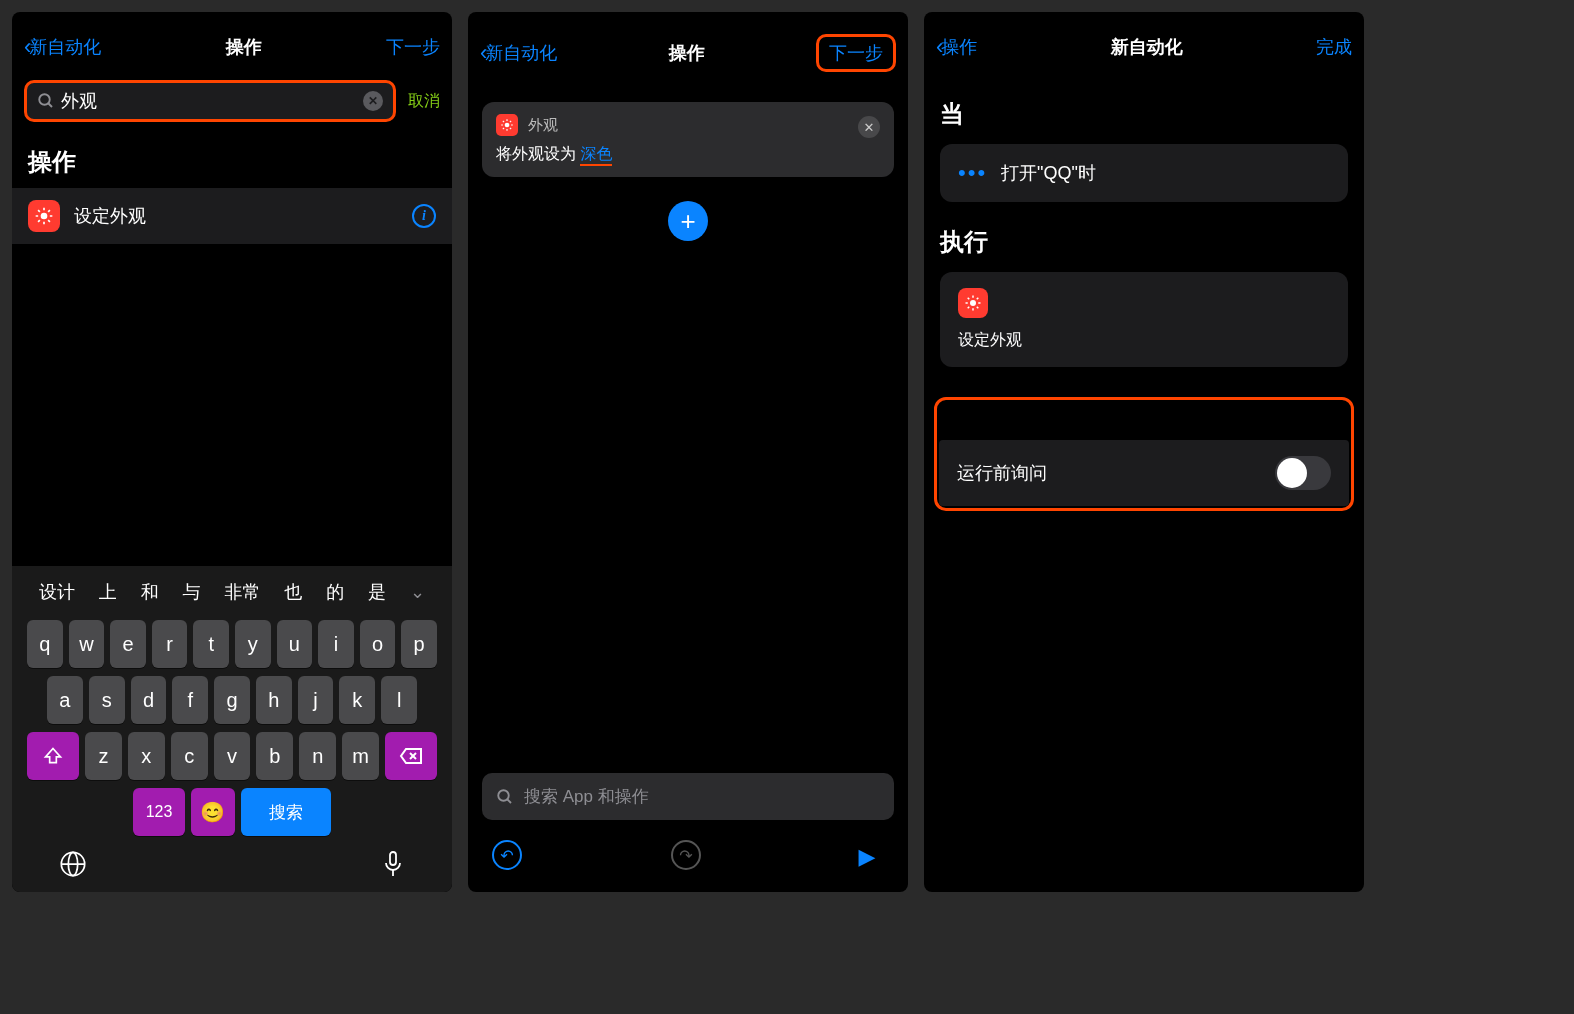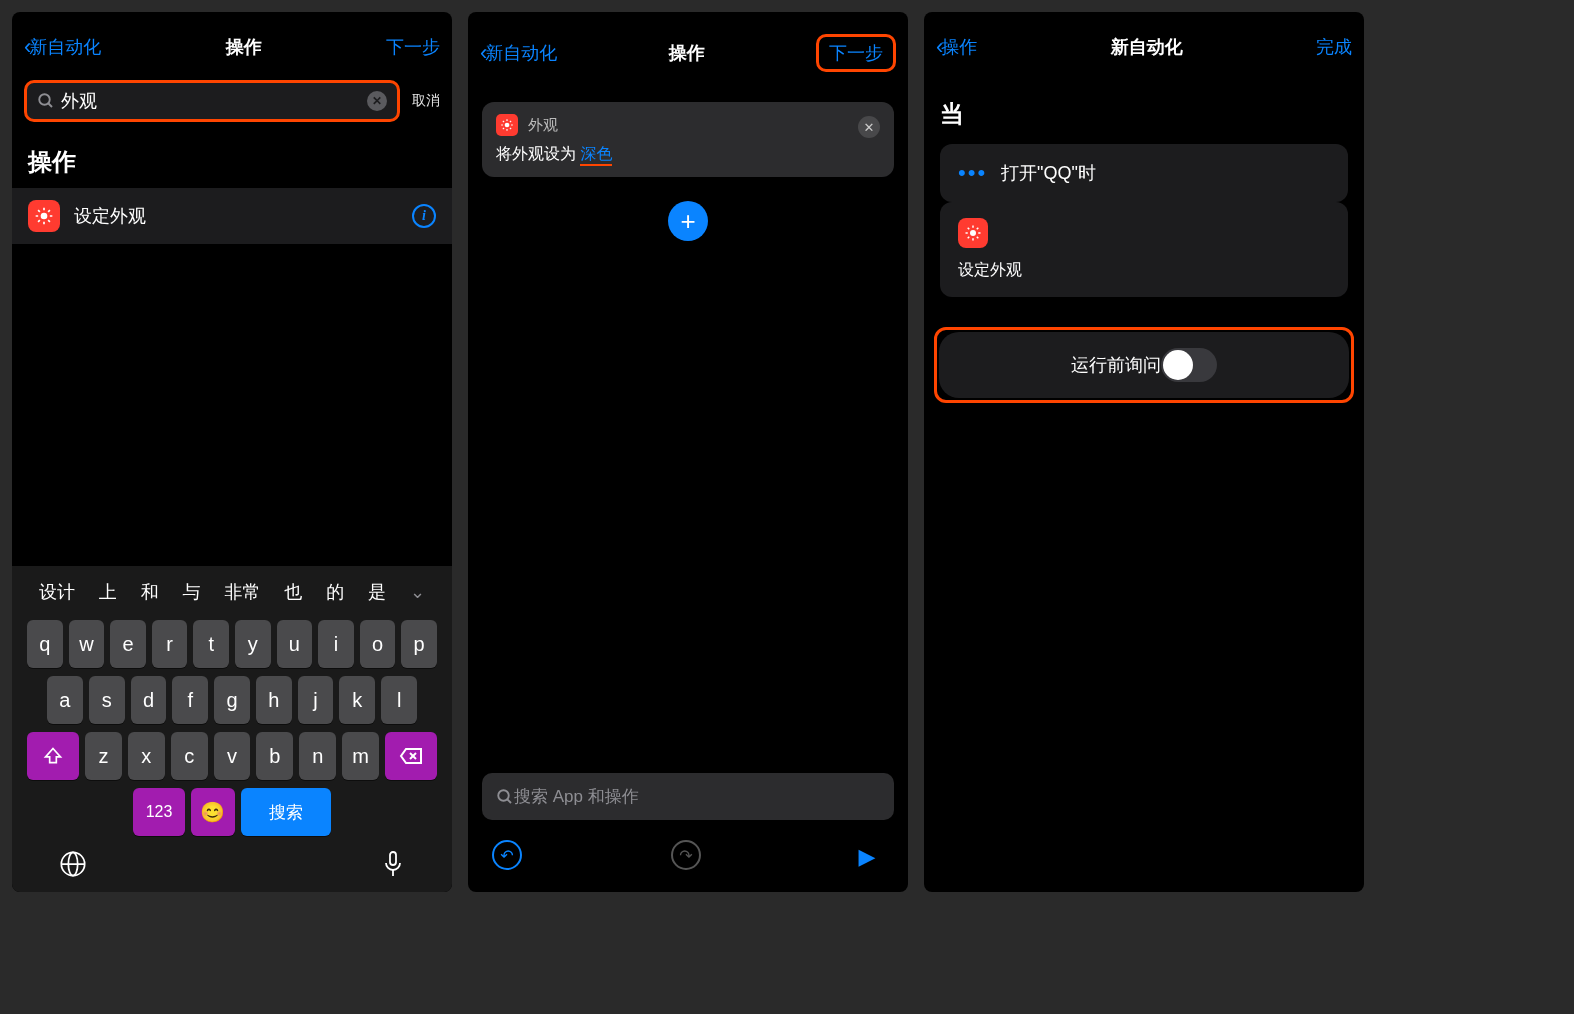--- a/index.html
+++ b/index.html
@@ -50,21 +50,21 @@
   padding: 8px 10px;
   height: 42px;
 }
 .search-field .mag { color: #8e8e93; margin-right: 6px; }
 .search-field .val { color: #fff; font-size: 18px; flex: 1; }
 .search-field .clear {
   width: 20px; height: 20px; background: #5a5a5e; border-radius: 50%;
   display: flex; align-items: center; justify-content: center;
   color: #1c1c1e; font-size: 12px; font-weight: bold;
 }
-.cancel-btn { color: #e5e5e5; font-size: 14px; }
+.cancel-btn { color: #84cc16; font-size: 16px; }
 .section-title { font-size: 24px; font-weight: 700; padding: 14px 16px 10px; }
 .action-row {
   background: #1c1c1e;
   display: flex; align-items: center;
   padding: 12px 16px;
   gap: 14px;
   margin: 0;
 }
 .action-icon {
   width: 32px; height: 32px; background: #ff3b30; border-radius: 8px;
@@ -122,21 +122,21 @@
 .card-body { font-size: 16px; }
 .card-body .param { color: #0a84ff; border-bottom: 2px solid #ff4500; padding-bottom: 2px; }
 .add-btn {
   width: 40px; height: 40px; background: #0a84ff; border-radius: 50%;
   display:flex; align-items:center; justify-content:center;
   color:#fff; font-size:26px; font-weight: 300;
   margin: 24px auto 0;
 }
 .search-bar2 {
   margin: 8px 14px 10px; background: #2c2c2e; border-radius: 10px;
-  display:flex; align-items:center; padding: 12px 14px; gap:0;
+  display:flex; align-items:center; padding: 12px 14px; gap:10px;
   color:#8e8e93; font-size: 17px;
 }
 .toolbar {
   display:flex; justify-content: space-between; padding: 10px 24px 18px;
 }
 .tb-btn {
   width:34px; height:34px; display:flex; align-items:center; justify-content:center;
   font-size: 20px;
 }
 .tb-undo { color:#0a84ff; border:2px solid #0a84ff; border-radius:50%; width:30px; height:30px; font-size:16px; }
@@ -148,23 +148,24 @@
 .s3-card {
   background: #1c1c1e; border-radius: 12px; padding: 16px 18px;
   display:flex; align-items:center; gap:14px; font-size:18px;
 }
 .dots { color:#0a84ff; font-size:22px; letter-spacing:2px; }
 .s3-action-card {
   background: #1c1c1e; border-radius: 12px; padding: 16px 18px;
   display:flex; flex-direction:column; gap:12px;
 }
 .toggle-row {
-  display:flex; align-items:center; justify-content:center;
-  background:#1c1c1e; border-radius:20px; padding: 16px 18px;
+  display:flex; align-items:center; justify-content:space-between;
+  background:#1c1c1e; border-radius:4px; padding: 16px 18px;
   font-size:18px;
+  margin-top:38px;
 }
 .toggle {
   width:56px; height:34px; background:#39393d; border-radius:17px;
   position:relative;
 }
 .toggle::after {
   content:""; position:absolute; width:30px; height:30px; background:#fff;
   border-radius:50%; top:2px; left:2px;
 }
 .hl-wrap { border:3px solid #ff4500; border-radius:12px; padding:2px; margin: 30px 10px 0; }
@@ -365,20 +366,21 @@
 
   <div class="s3-section">
     <div class="s3-title">当</div>
     <div class="s3-card">
       <span class="dots">•••</span>
       <span>打开"QQ"时</span>
     </div>
   </div>
 
   <div class="s3-section">
+    <div class="s3-title">执行</div>
     <div class="s3-action-card">
       <div class="action-icon" style="width:30px;height:30px">
         <svg width="18" height="18" viewBox="0 0 24 24" fill="#fff">
             <circle cx="12" cy="12" r="4"></circle>
             <g stroke="#fff" stroke-width="2">
               <line x1="12" y1="2" x2="12" y2="5"></line>
               <line x1="12" y1="19" x2="12" y2="22"></line>
               <line x1="2" y1="12" x2="5" y2="12"></line>
               <line x1="19" y1="12" x2="22" y2="12"></line>
               <line x1="4.9" y1="4.9" x2="7" y2="7"></line>

